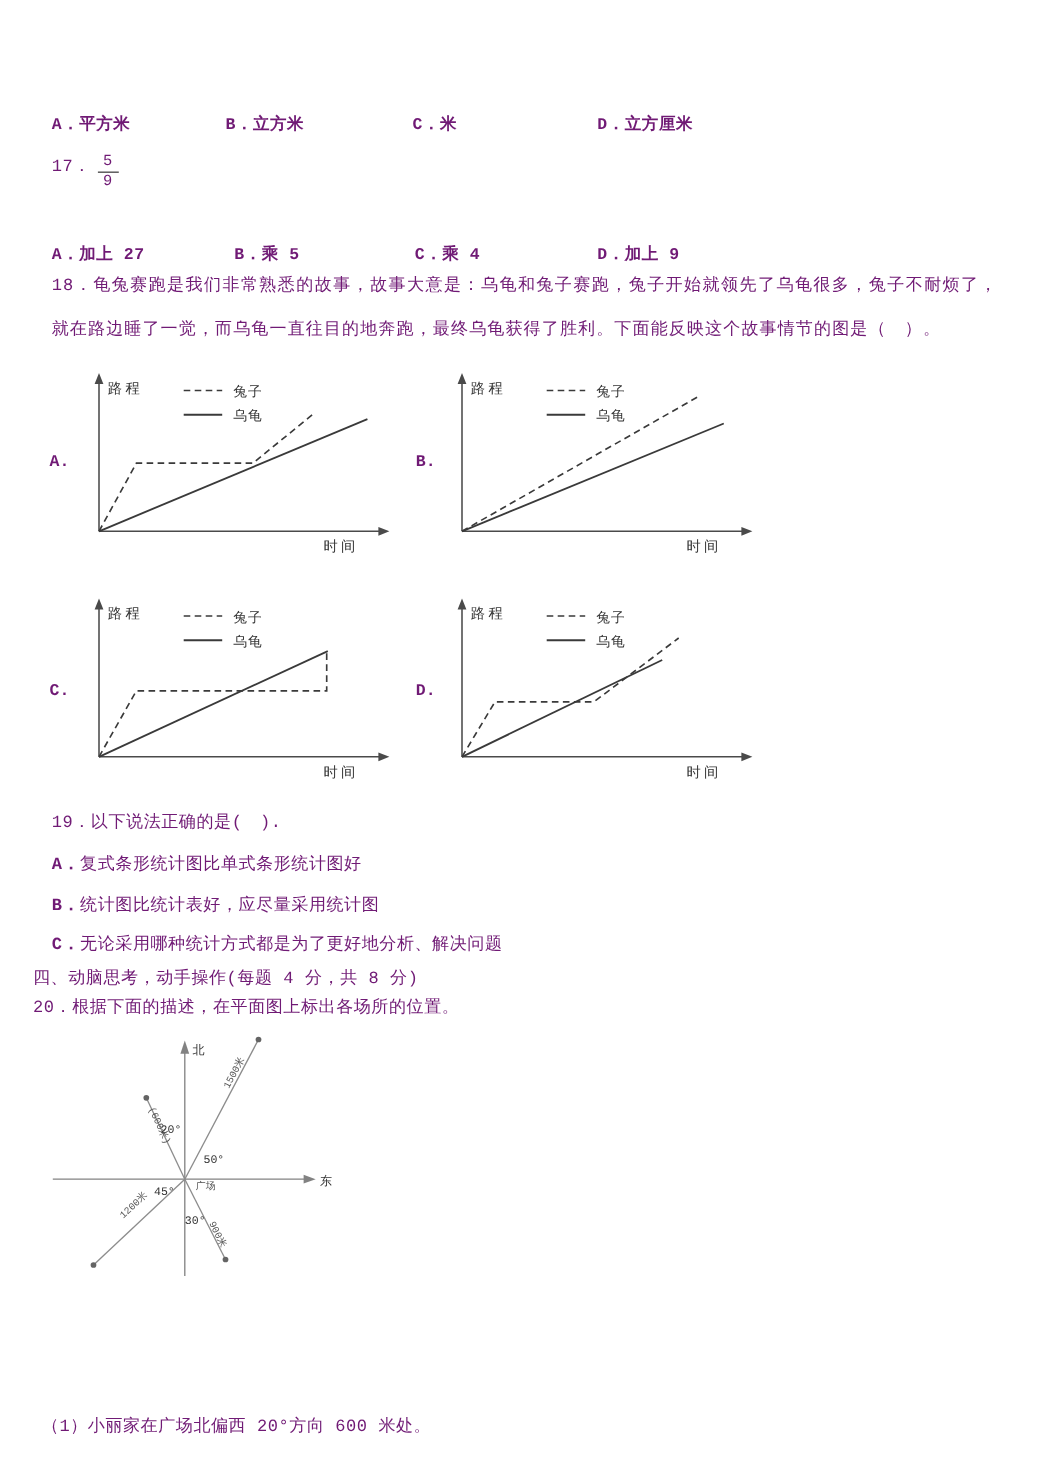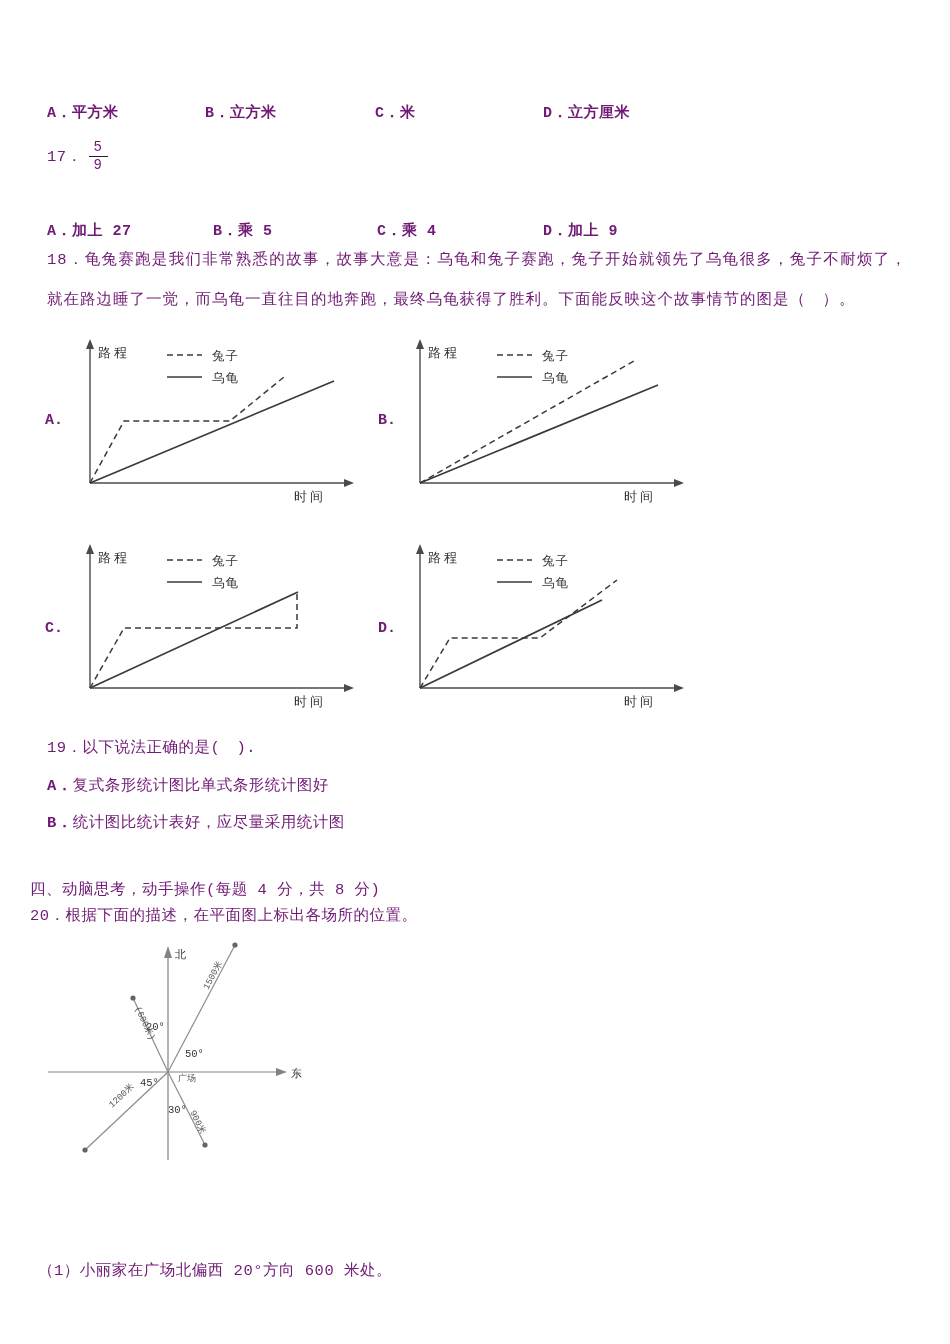--- a/index.html
+++ b/index.html
@@ -1,21 +1,21 @@
 <!DOCTYPE html>
 <html><head>
 <meta charset="utf-8">
 <style>
   html,body{margin:0;padding:0;background:#ffffff;}
   .page{position:relative;width:950px;height:1344px;background:#fff;overflow:hidden;
         font-family:Liberation Mono, monospace;color:#701a75;}
   .abs{position:absolute;}
   .opt{font-size:15px;font-weight:700;letter-spacing:0.5px;white-space:nowrap;}
   .body-text{font-size:15.5px;letter-spacing:0.5px;white-space:nowrap;}
-  .q17-line{display:flex;align-items:center;font-size:15.5px;letter-spacing:0.5px;}
+  .q17-line{display:flex;font-size:15.5px;letter-spacing:0.5px;}
   .q17-num{margin-right:6px;}
   .frac{display:inline-flex;flex-direction:column;align-items:center;line-height:1.05;
         font-size:14px;margin-right:6px;}
   .frac-num{border-bottom:1.2px solid #222;padding:0 5px 1px 5px;}
   .frac-den{padding-top:1px;}
   .q18{margin:0;font-size:15.5px;line-height:40px;letter-spacing:1px;text-align:justify;}
   .graph-label{font-size:15px;font-weight:700;}
   .q19-opt{font-size:15.5px;letter-spacing:0.5px;white-space:nowrap;}
   .opt-letter{font-weight:700;}
   
@@ -120,20 +120,21 @@
     <text class="gleg" x="140" y="29">兔子</text>
     <line class="gsolid" x1="95" y1="46" x2="130" y2="46"></line>
     <text class="gleg" x="140" y="51">乌龟</text>
     <path class="gsolid" d="M18,152 L200,64"></path>
     <path class="gdash" d="M18,152 L48,102 L138,102 L215,44"></path>
   </svg>
 
   <div class="abs body-text" style="left:47px;top:737px">19．以下说法正确的是(　).</div>
   <div class="abs q19-opt" style="left:47px;top:775px"><span class="opt-letter">A．</span><span>复式条形统计图比单式条形统计图好</span></div>
   <div class="abs q19-opt" style="left:47px;top:812px"><span class="opt-letter">B．</span><span>统计图比统计表好，应尽量采用统计图</span></div>
+  <div class="abs q19-opt" style="left:47px;top:848px"><span class="opt-letter">C．</span><span>无论采用哪种统计方式都是为了更好地分析、解决问题</span></div>
 
   <div class="abs body-text" style="left:30px;top:879px">四、动脑思考，动手操作(每题 4 分，共 8 分)</div>
 
   <div class="abs body-text" style="left:30px;top:905px">20．根据下面的描述，在平面图上标出各场所的位置。</div>
 
   <svg class="abs" style="left:30px;top:930px" width="330" height="260" viewBox="0 0 330 260">
 
     <line class="caxis" x1="138" y1="230" x2="138" y2="22"></line>
     <polygon class="carrow" points="134,28 138,16 142,28"></polygon>
     <line class="caxis" x1="18" y1="142" x2="252" y2="142"></line>
@@ -156,15 +157,15 @@
     <text class="clab" x="138" y="183">30°</text>
 
     <text class="cdist" transform="translate(178,60) rotate(-62)">1500米</text>
     <text class="cdist" transform="translate(105,78) rotate(65)">(600米)</text>
     <text class="cdist" transform="translate(82,178) rotate(-43)">1200米</text>
     <text class="cdist" transform="translate(160,182) rotate(64)">900米</text>
 
     <text class="corigin" x="148" y="151">广场</text>
   </svg>
 
-  <div class="abs body-text" style="left:38px;top:1260px">（1）小丽家在广场北偏西 20°方向 600 米处。</div>
+  <div class="abs body-text" style="left:38px;top:1286px">（1）小丽家在广场北偏西 20°方向 600 米处。</div>
 
 </div>
 
 </body></html>

